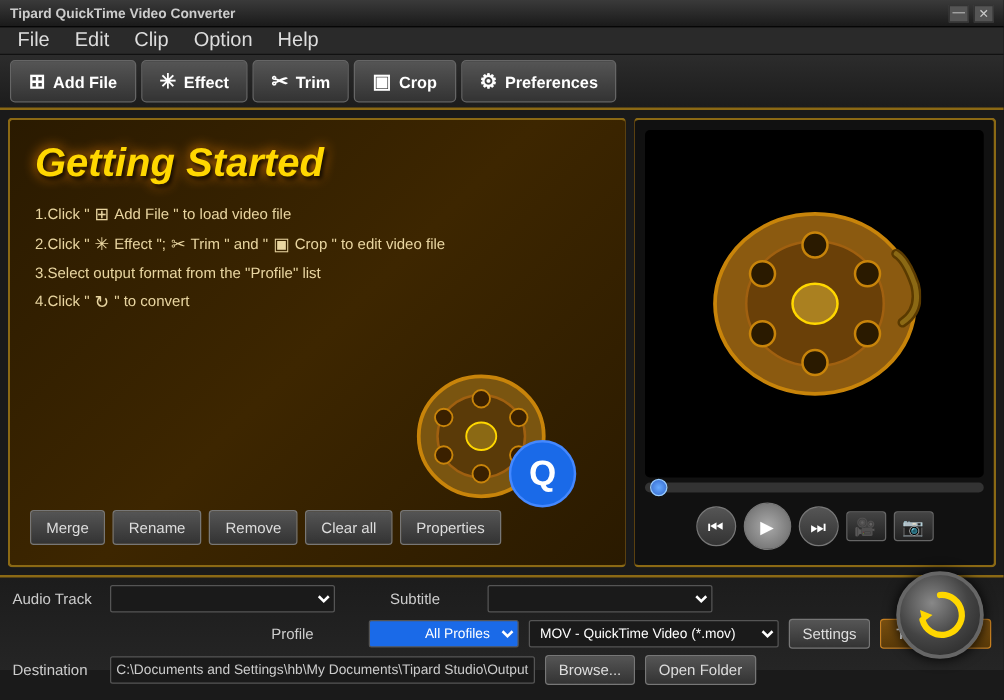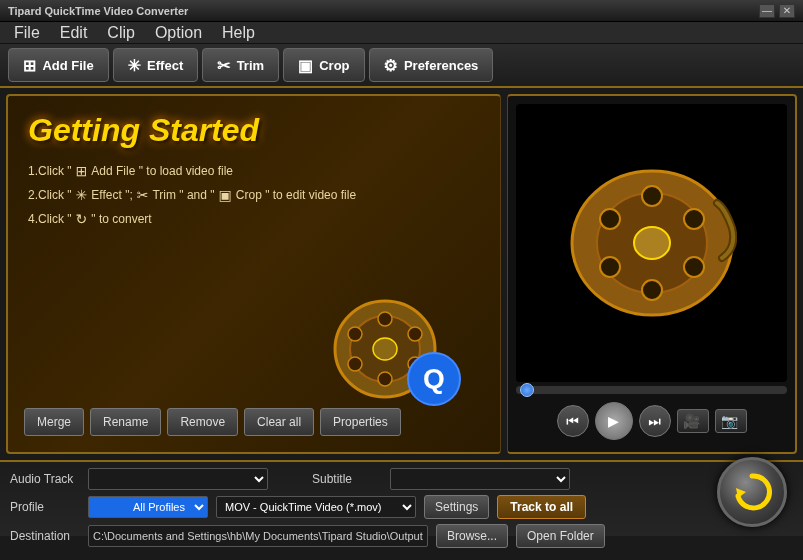--- a/index.html
+++ b/index.html
@@ -351,20 +351,23 @@
     <div class="step-text">
       <span>2.Click "</span>
       <span class="inline-icon">✳</span>
       <span>Effect ";</span>
       <span class="inline-icon">✂</span>
       <span>Trim " and "</span>
       <span class="inline-icon">▣</span>
       <span>Crop " to edit video file</span>
     </div>
     <div class="step-text">
+      <span>3.Select output format from the "Profile" list</span>
+    </div>
+    <div class="step-text">
       <span>4.Click "</span>
       <span class="inline-icon">↻</span>
       <span>" to convert</span>
     </div>
 
     <div style="position:absolute; right:60px; bottom:50px;">
       <svg width="110" height="100" viewBox="0 0 110 100">
         <ellipse cx="55" cy="50" rx="50" ry="48" fill="#7a5510" stroke="#c8840a" stroke-width="3"></ellipse>
         <ellipse cx="55" cy="50" rx="35" ry="33" fill="#5a3a08" stroke="#a06010" stroke-width="2"></ellipse>
         <ellipse cx="55" cy="50" rx="12" ry="11" fill="#8B6914" stroke="#FFD700" stroke-width="1.5"></ellipse>
@@ -434,21 +437,21 @@
     <span class="bottom-label">Audio Track</span>
     <select class="bottom-select audio-select">
       <option></option>
     </select>
     <span style="margin-left:36px;" class="bottom-label">Subtitle</span>
     <select class="bottom-select subtitle-select">
       <option></option>
     </select>
   </div>
 
-  <div class="bottom-row" style="position:relative;">
+  <div class="bottom-row" style="position:relative;justify-content:flex-end;">
     <span class="bottom-label">Profile</span>
     <select class="bottom-select profile-select">
       <option>All Profiles</option>
     </select>
     <select class="bottom-select format-select">
       <option>MOV - QuickTime Video (*.mov)</option>
     </select>
     <button class="bottom-btn">Settings</button>
     <button class="apply-all-btn">Track to all</button>
 

